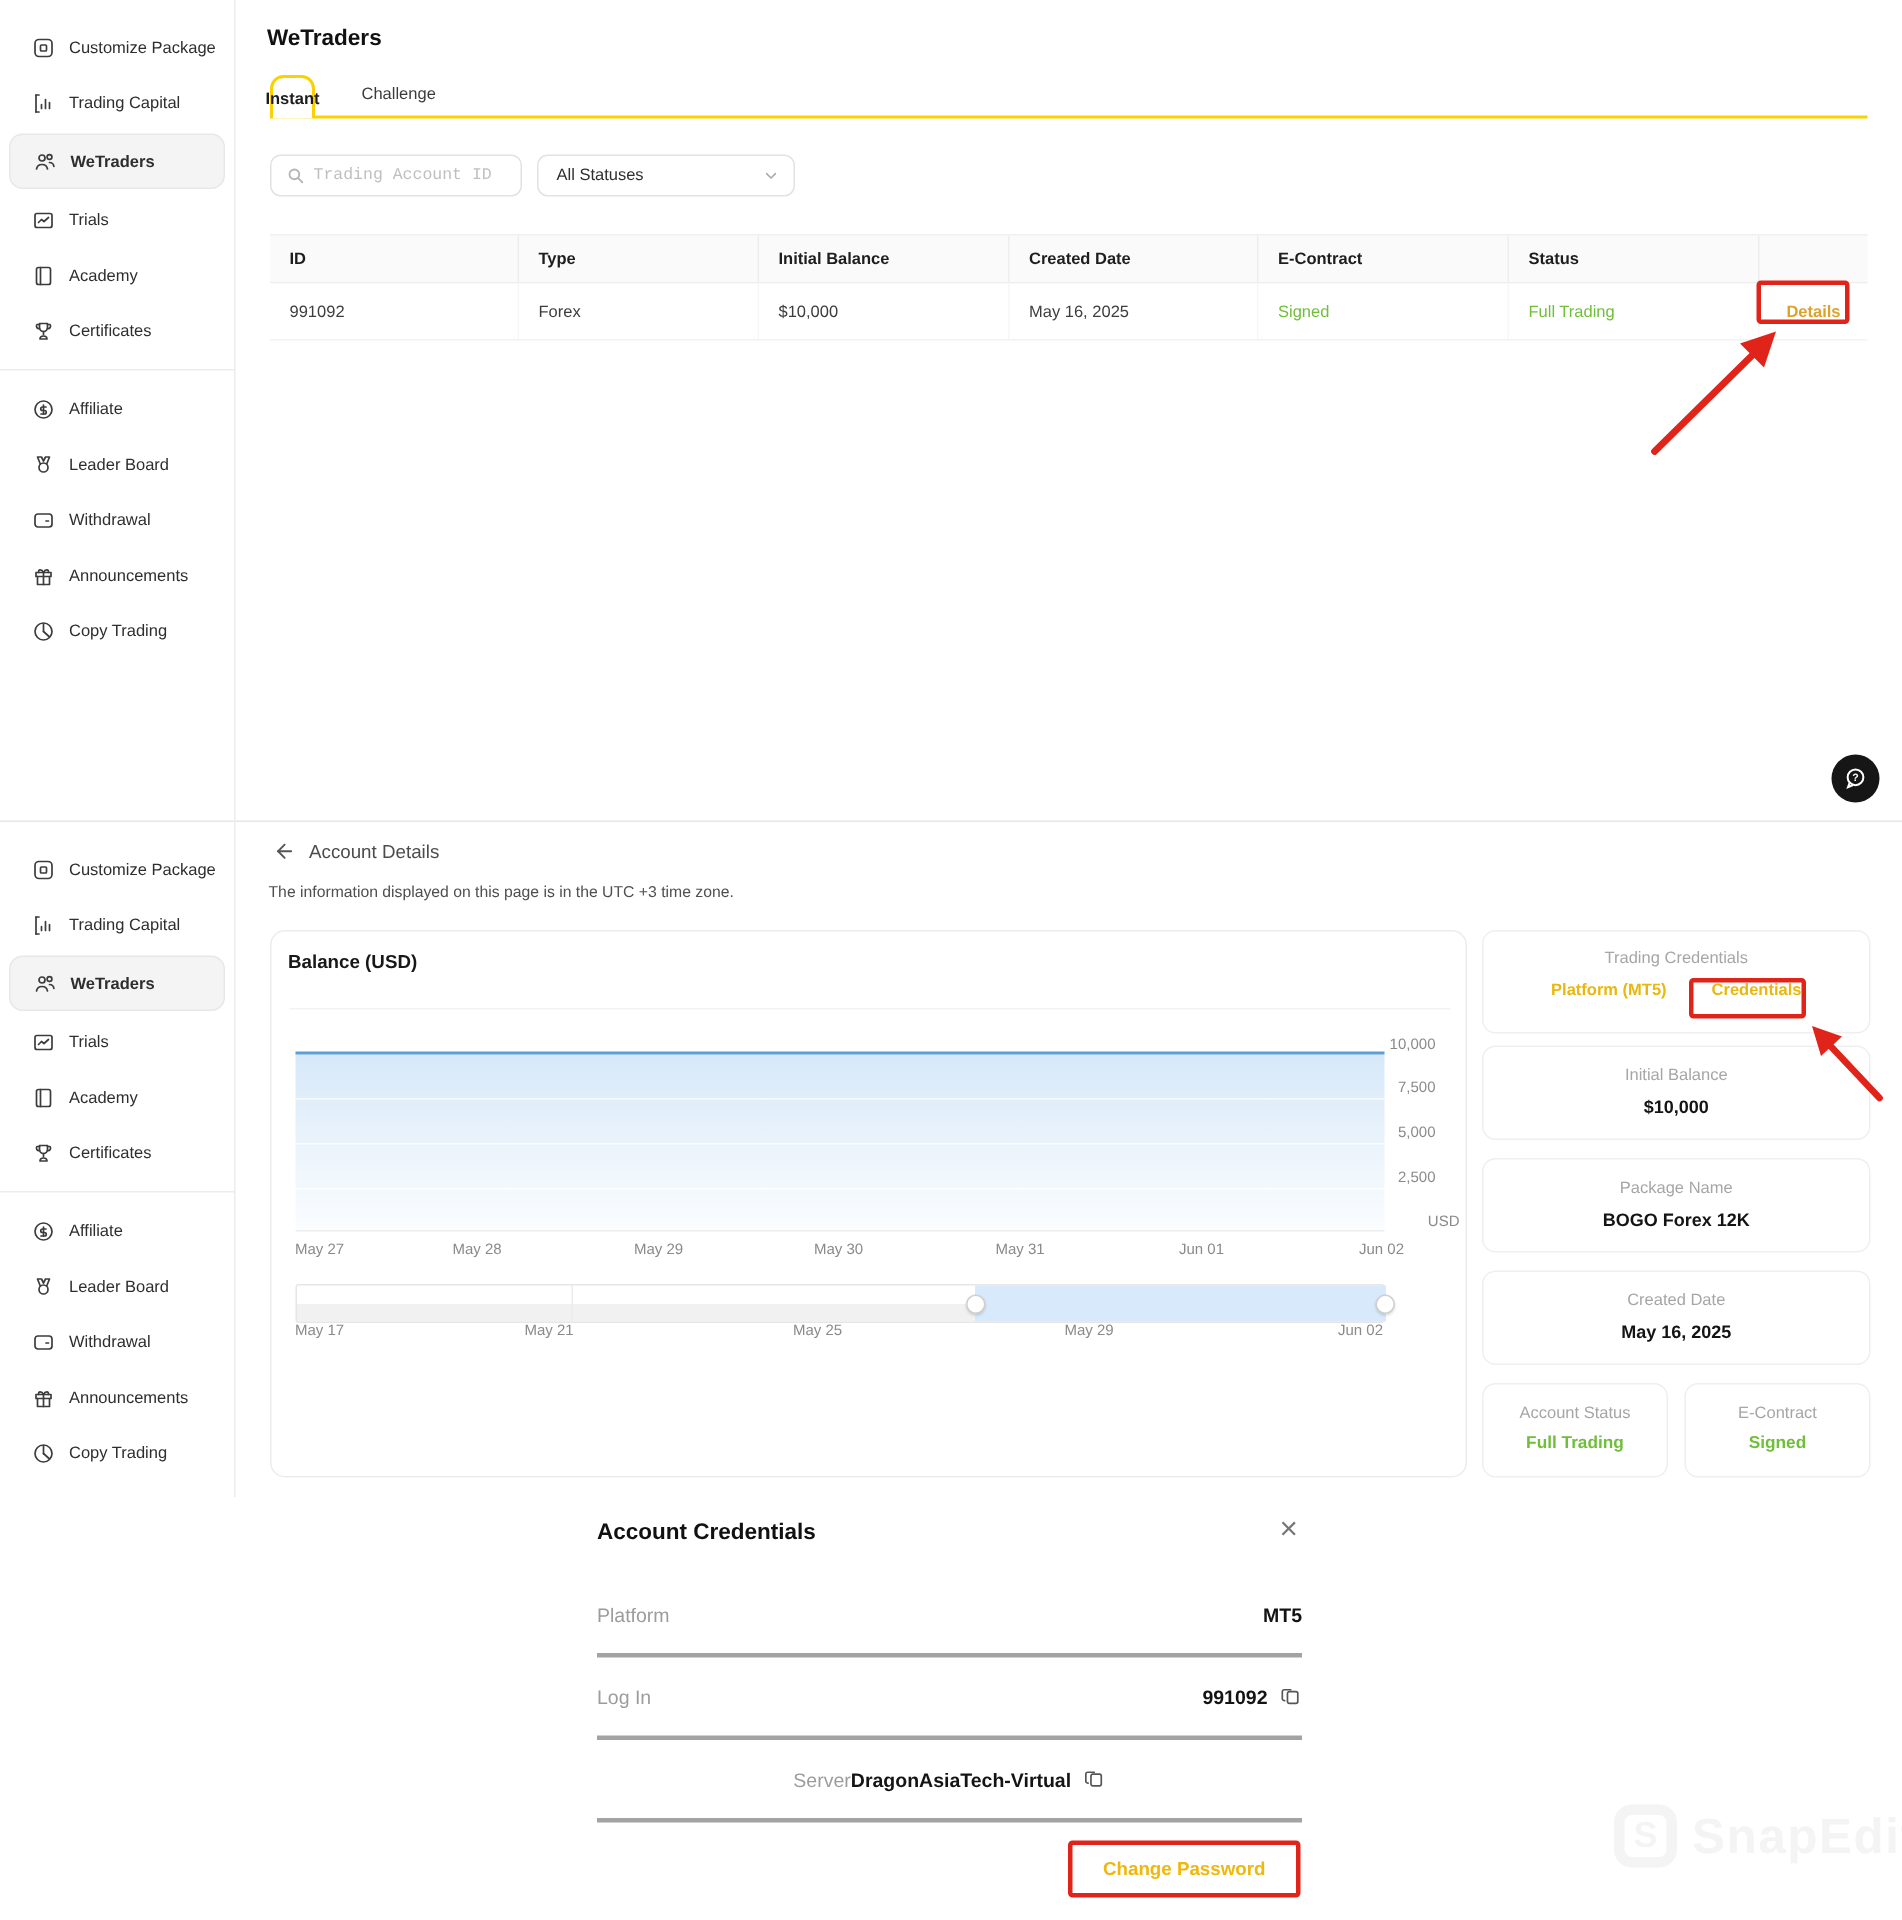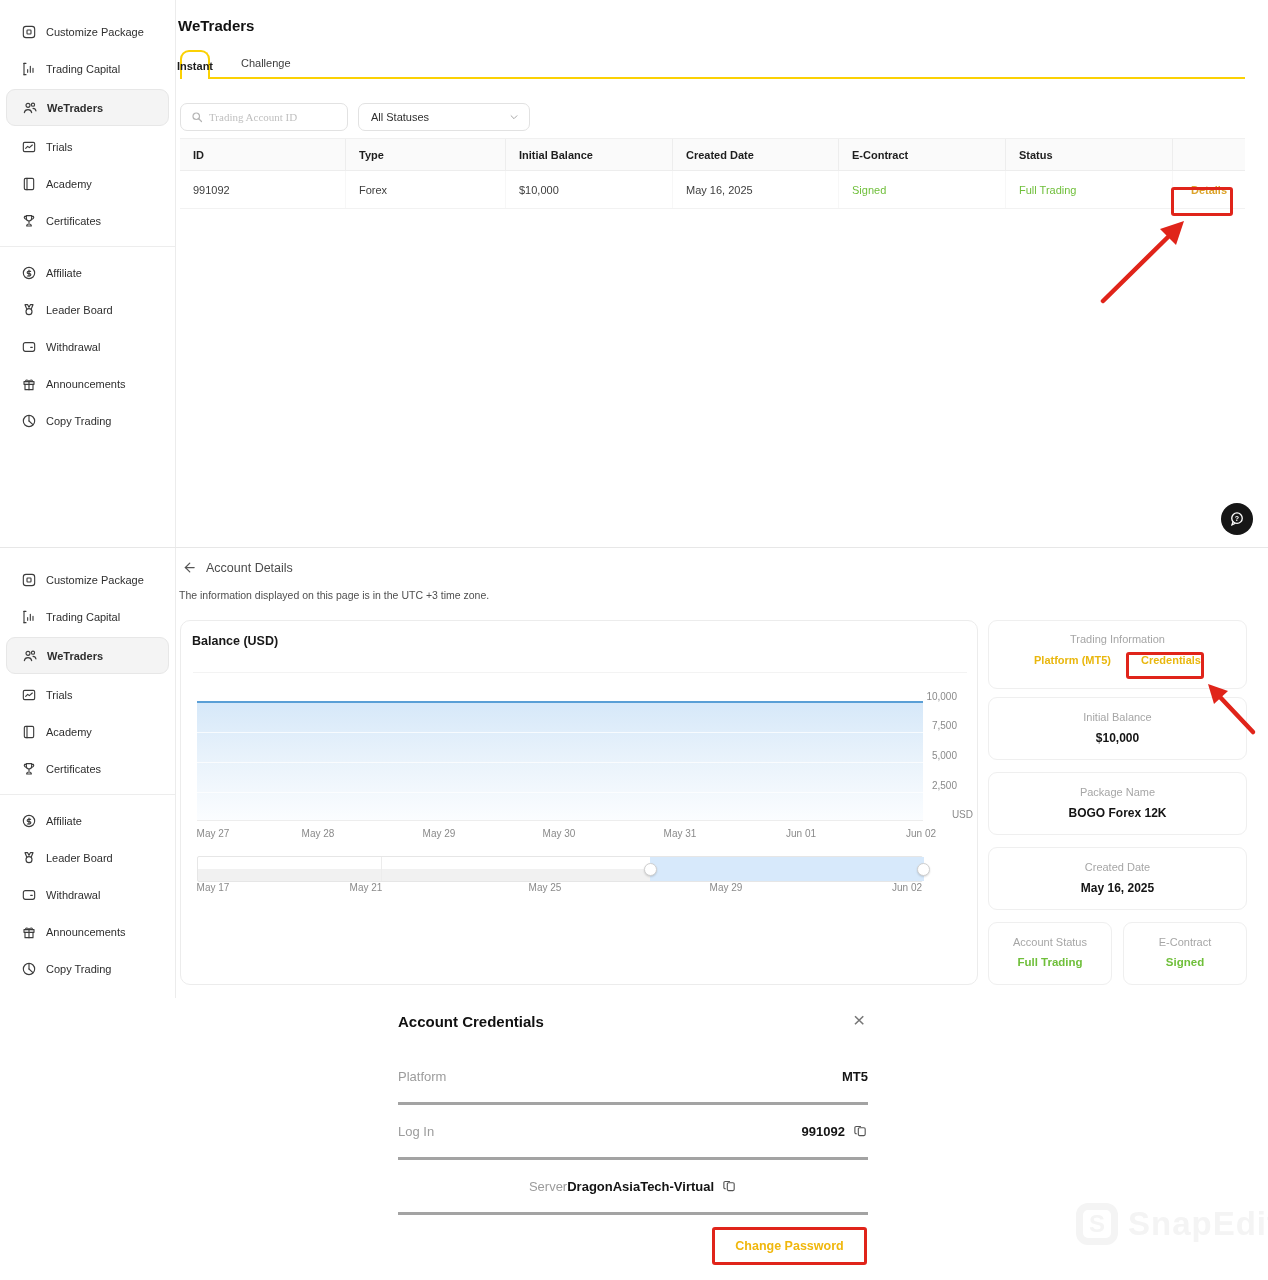--- a/index.html
+++ b/index.html
@@ -1,48 +1,48 @@
 <!DOCTYPE html>
 <html><head>
 <meta charset="utf-8">
 <style>
   * { margin:0; padding:0; box-sizing:border-box; }
   html,body { background:#fff; }
   .page { position:relative; width:1268px; height:1280px; background:#fff; overflow:hidden;
           font-family:"Liberation Sans", sans-serif; color:#222; }
 
   
-  .sidebar { position:absolute; left:0; width:176px; background:#fff; border-right:1px solid #ececec; padding-top:13px; }
+  .sidebar { position:absolute; left:0; width:157px; background:#fff; border-right:1px solid #ececec; padding-top:13px; }
   .sidebar.s1 { top:0; height:547px; }
   .sidebar.s2 { top:548px; height:450px; }
   .sb-item { display:flex; align-items:center; gap:9px; height:37px; padding-left:21px; font-size:11px; color:#2e2e2e; cursor:pointer; }
   .sb-item.active { background:#f4f4f4; border:1px solid #e7e7e7; border-radius:9px; margin:2px 6px; height:37px; padding-left:15px; font-weight:bold; }
   .sb-icon { width:16px; height:16px; display:inline-flex; }
   .sb-icon svg { width:16px; height:16px; }
   .sb-divider { height:1px; background:#ededed; margin:7px 0; }
 
   
   .pos { position:absolute; }
   .h1 { font-size:15px; font-weight:bold; color:#111; }
   #wt-title { left:178px; top:17px; }
   .tab-underline { left:180px; top:77px; width:1065px; height:2px; background:#fbd104; }
   .tab-active { left:180px; top:50px; width:30px; height:29px; background:#fff; border:2px solid #fbd104; border-bottom:none;
                 border-radius:9px 9px 0 0; z-index:2; display:flex; align-items:center; justify-content:center;
                 font-size:11px; font-weight:bold; color:#1c1c1c; cursor:pointer; }
   .tab-plain { left:241px; top:57px; font-size:11px; color:#3c3c3c; cursor:pointer; }
 
   .search-box { left:180px; top:103px; width:168px; height:28px; border:1px solid #e2e2e2; border-radius:7px;
                 display:flex; align-items:center; gap:6px; padding-left:10px; background:#fff; }
-  .search-box input { border:none; outline:none; font-size:11px; width:120px; color:#333; font-family:Liberation Serif, serif; }
+  .search-box input { border:none; outline:none; font-size:11px; width:120px; color:#333; font-family:Liberation Mono, monospace; }
   .search-box input::placeholder { color:#bfbfbf; }
   .select-box { left:358px; top:103px; width:172px; height:28px; border:1px solid #e2e2e2; border-radius:7px;
                 display:flex; align-items:center; justify-content:space-between; padding:0 10px 0 12px;
                 font-size:11px; color:#2f2f2f; background:#fff; cursor:pointer; }
 
-  .table { left:180px; top:138px; width:1065px; }
+  .table { left:180px; top:156px; width:1065px; }
   .tr { display:flex; }
   .tr.head { height:33px; background:#fafafa; border-top:1px solid #f0f0f0; border-bottom:1px solid #ededed; }
   .tr.body { height:38px; border-bottom:1px solid #f2f2f2; background:#fff; }
   .td { display:flex; align-items:center; padding-left:13px; font-size:11px; color:#3d3d3d; }
   .tr.head .td { font-weight:bold; color:#1e1e1e; border-left:1px solid #ededed; }
   .tr.body .td { border-left:1px solid #f7f7f7; }
   .tr .td:first-child { border-left:none; }
   .c0{width:165px;} .c1{width:160px;} .c2{width:167px;} .c3{width:166px;} .c4{width:167px;} .c5{width:167px;}
   .c6{width:73px; justify-content:center; padding-left:0;}
   .green { color:#6fbf3a; }
@@ -428,21 +428,21 @@
       <span class="tick center" style="left: 620px; top: 207px;">Jun 01</span>
       <span class="tick center" style="left: 740px; top: 207px;">Jun 02</span>
       <span class="tick center" style="left: 32px; top: 261px;">May 17</span>
       <span class="tick center" style="left: 185px; top: 261px;">May 21</span>
       <span class="tick center" style="left: 364px; top: 261px;">May 25</span>
       <span class="tick center" style="left: 545px; top: 261px;">May 29</span>
       <span class="tick center" style="left: 726px; top: 261px;">Jun 02</span>
     </div>
 
   <div class="tcard" style="top:620px; height:69px;">
-    <div class="lab" style="margin-top:12px;">Trading Information</div>
+    <div class="lab" style="margin-top:12px;">Trading Credentials</div>
     <div class="ti-btns">
       <span>Platform (MT5)</span>
       <span>Credentials</span>
     </div>
   </div>
   <div class="tcard" style="top:697px; height:63px;">
     <div class="lab">Initial Balance</div>
     <div class="val">$10,000</div>
   </div>
   <div class="tcard" style="top:772px; height:63px;">

